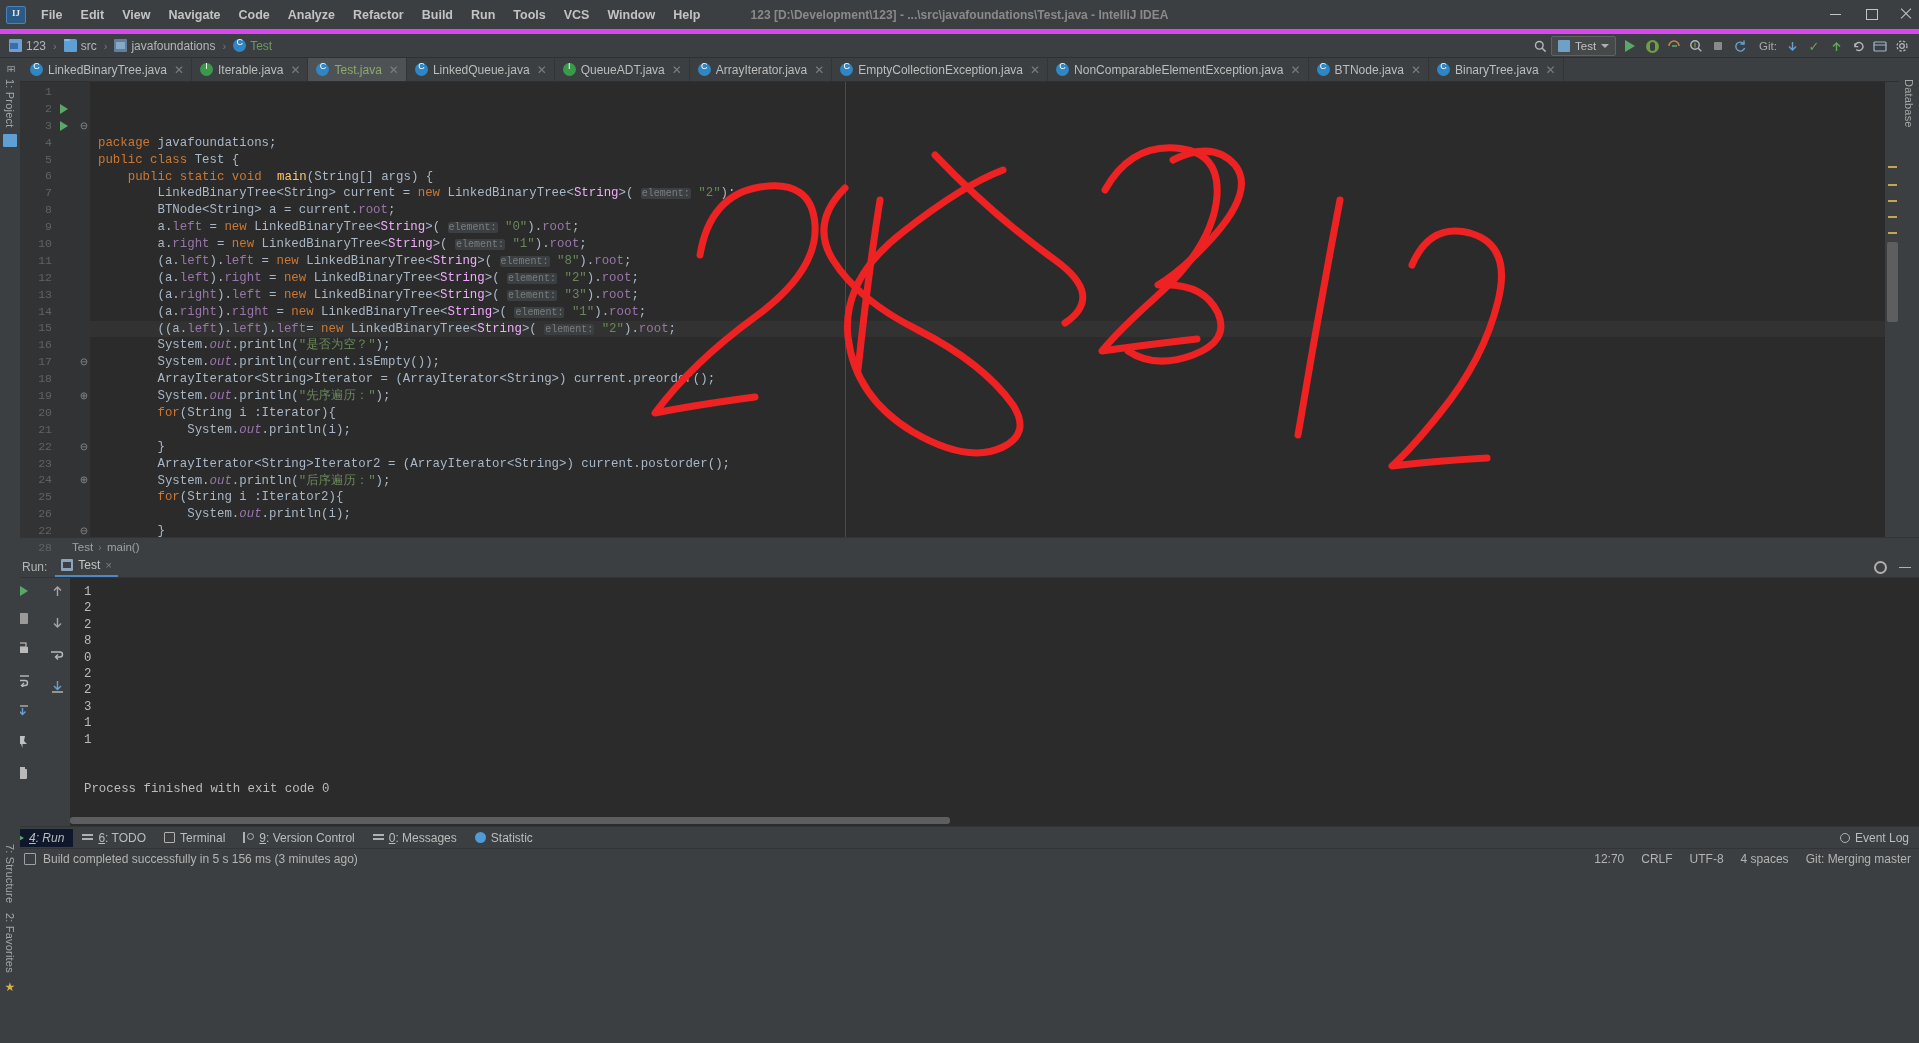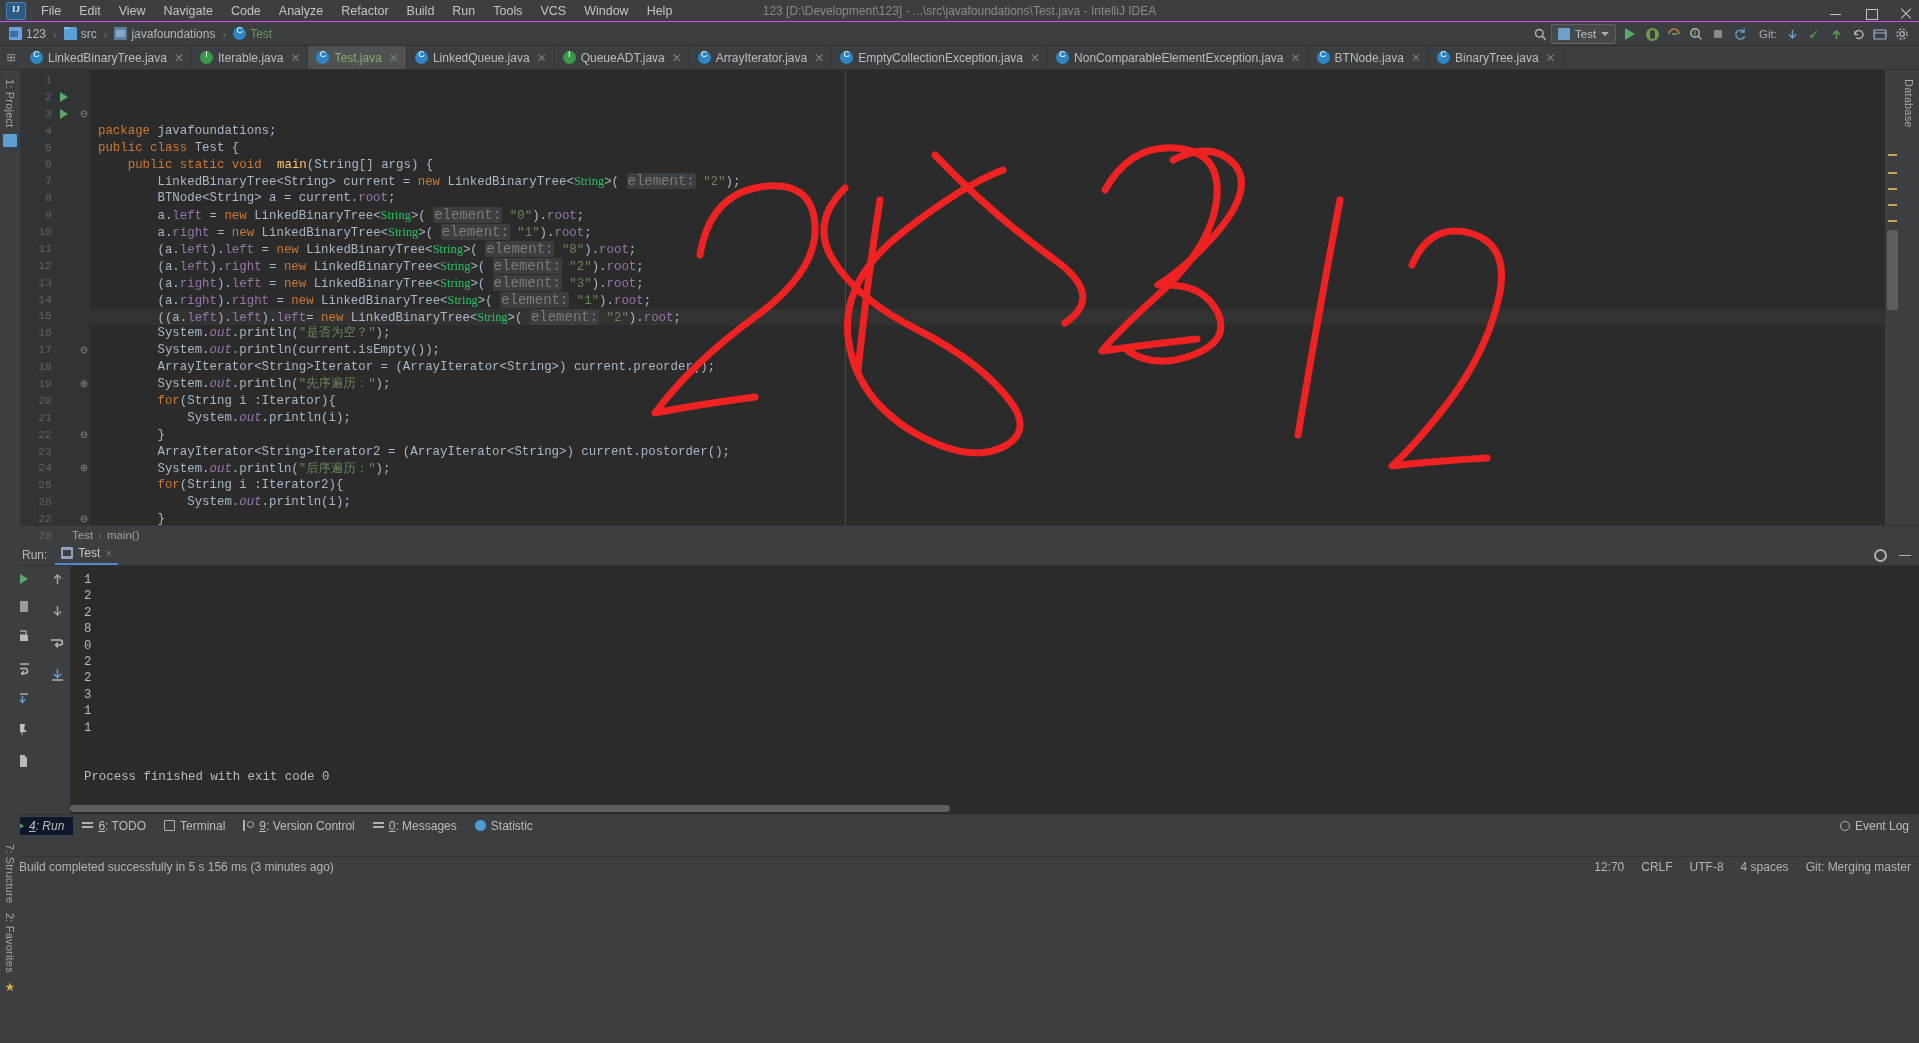--- a/index.html
+++ b/index.html
@@ -7,22 +7,22 @@
     width: 1919px; height: 1043px;
     background: #3c3f41;
     font-family: "Liberation Sans", sans-serif;
     overflow: hidden;
     -webkit-font-smoothing: antialiased;
   }
   .app { position: relative; width: 1919px; height: 1043px; background: #3c3f41; color: #bbbbbb; }
 
   
   .titlebar {
-    height: 22px; background: #3c3f41; display: flex; align-items: center;
-    position: relative; border-bottom: 1px solid #d946ef;
+    height: 34px; background: #3c3f41; display: flex; align-items: center;
+    position: relative; border-bottom: 5px solid #d946ef; font-weight: bold;
   }
   .logo {
     width: 20px; height: 18px; margin: 0 6px 0 6px; flex: none;
     background: #2b5b84; border-radius: 2px; position: relative;
     border: 1px solid #4a82b8;
   }
   .logo::after {
     content: "IJ"; position: absolute; left: 0; right: 0; top: 1px;
     text-align: center; font-size: 9px; color: #dfe7f0; font-weight: bold;
     font-family: "Liberation Serif", serif;
@@ -128,22 +128,22 @@
     flex: 1; background: #2b2b2b; position: relative; padding-top: 2px; overflow: hidden;
     font-family: "Liberation Mono", monospace; font-size: 12.4px; line-height: 16.9px;
     white-space: pre;
   }
   .code-line { height: 16.9px; padding-left: 8px; color: #a9b7c6; }
   .code-line.hl { background: #323232; }
   .kw { color: #cc7832; }
   .str { color: #6a8759; }
   .cn { color: #9876aa; font-style: italic; }
   .fld { color: #9876aa; }
-  .hint { color: #7c7c7c; background: #3b3f41; border-radius: 2px; padding: 0 1px; font-size: 14px; }
-  .gen { color: #22c55e; font-family: Liberation Serif, serif; }
+  .hint { color: #7c7c7c; background: #3b3f41; border-radius: 2px; padding: 0 1px; font-size: 10px; }
+  .gen { color: #f0abfc; }
   .mth { color: #ffc66d; padding-left: 8px; }
   .editor-divider { position:absolute; top:0; bottom:0; left:755px; width:1px; background:#4b4b4b; }
 
   
   .rightstrip {
     width: 14px; background: #3c3f41; flex: none; position: relative;
   }
   .rmark { position: absolute; right: 2px; width: 9px; height: 2px; background: #c9a34e; }
   .scroll-thumb { position: absolute; right: 1px; width: 11px; background: #5c5e60; border-radius: 2px; }
   .vtoolstrip {
@@ -211,21 +211,21 @@
   .ic-term { border: 1px solid #b0b0b0; border-radius: 1px; }
   .ic-vcs { border-left: 2px solid #b0b0b0; }
   .ic-vcs::after{content:"";position:absolute;left:2px;top:1px;width:5px;height:5px;border:1.5px solid #b0b0b0;border-radius:50%;}
   .ic-stat { width:11px;height:11px;border-radius:50%;background:#4f9bd4; }
   .eventlog { position: absolute; right: 10px; display: flex; align-items:center; gap:5px; font-size: 12px; color: #bcbcbc; }
   .ic-bell { width:10px;height:10px;border-radius:50%;border:1.5px solid #b0b0b0; }
 
   
   .statusbar {
     height: 21px; background: #3c3f41; display: flex; align-items: center;
-    padding-left: 0; font-size: 12px; color: #b3b3b3; position: relative; border-top:1px solid #323437;margin-top:20px;
+    padding-left: 24px; font-size: 12px; color: #b3b3b3; position: relative; border-top:1px solid #323437;
   }
   .sb-doc { width: 12px;height: 12px;border:1px solid #a0a0a0;border-radius:1px;margin-right:7px;flex:none; }
   .status-right { position: absolute; right: 8px; display: flex; align-items: center; gap: 17px; font-size: 12px; color: #b3b3b3; }
   .status-right span { cursor: default; }
 
   
   .left-rail {
     position: absolute; left: 0; top: 72px; bottom: 43px; width: 20px;
     background: #3c3f41; display: flex; flex-direction: column;
     align-items: center; justify-content: space-between; padding: 4px 0 6px 0; z-index: 5;

